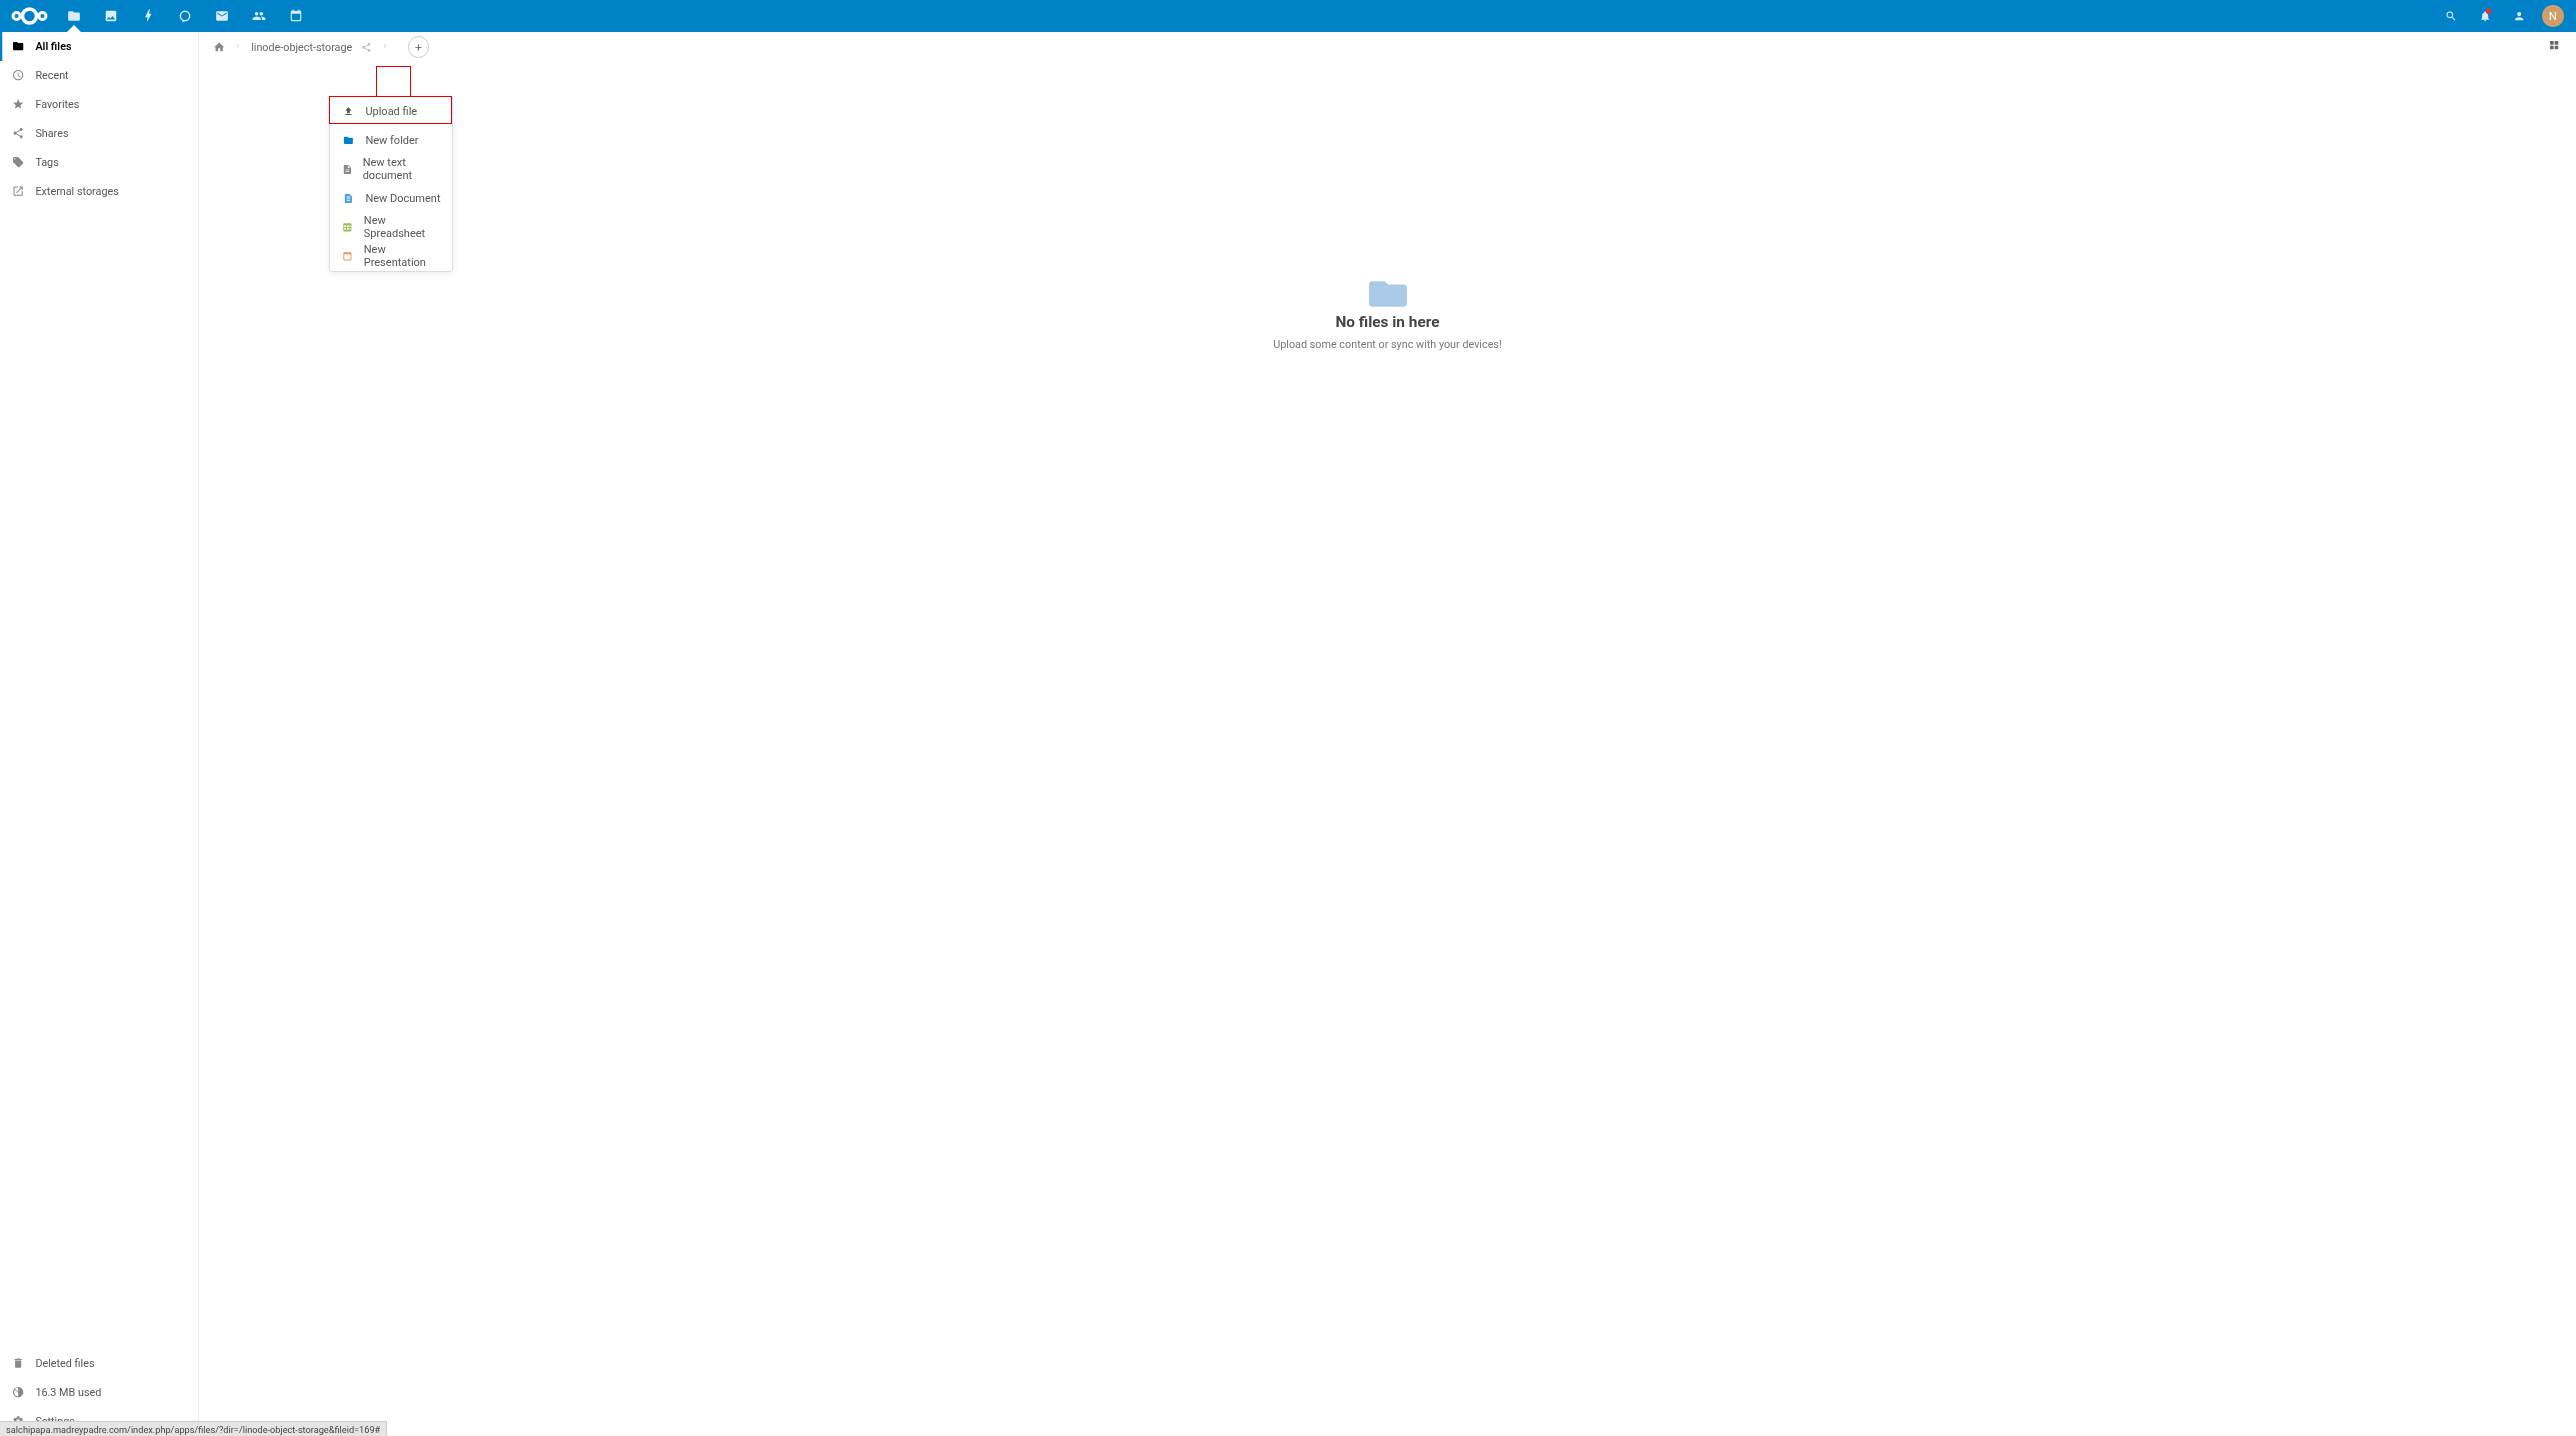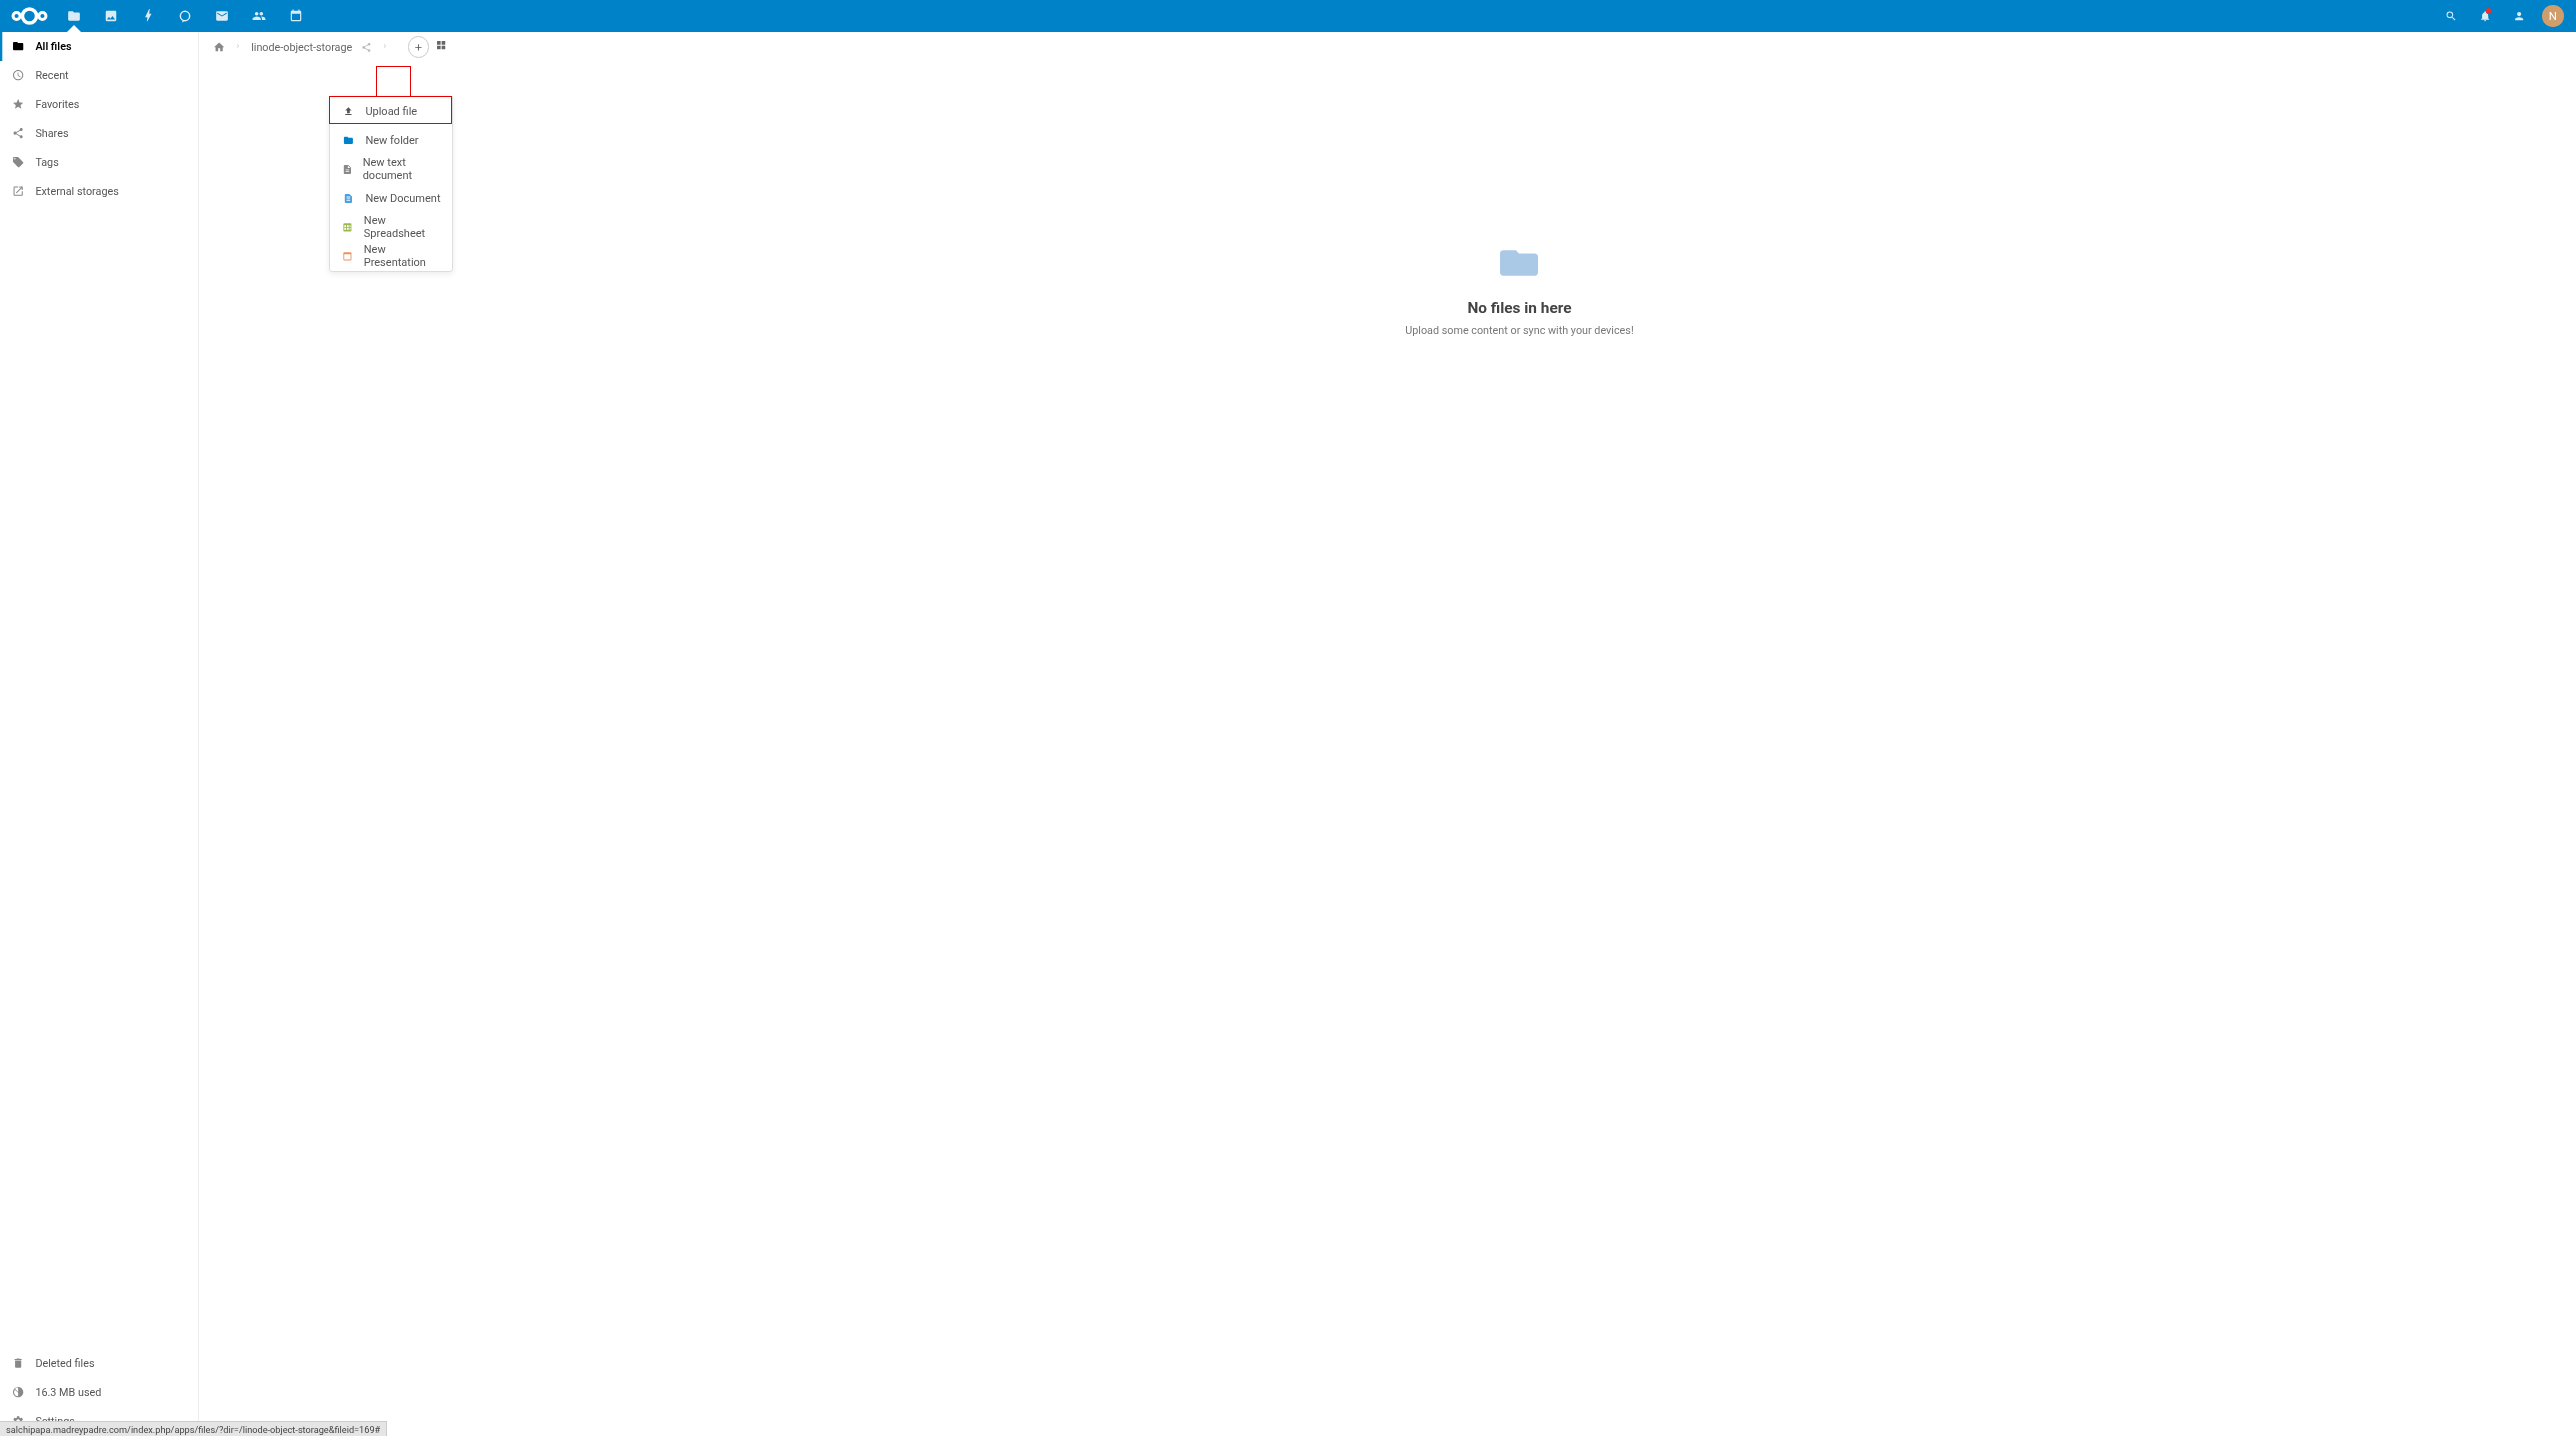--- a/index.html
+++ b/index.html
@@ -23,40 +23,40 @@
     
     .sidebar { width: 199px; border-right: 0.8px solid #ededed; display: flex; flex-direction: column; }
     .sidebar-top { flex: 1; padding-top: 0; }
     .sidebar-item { display: flex; align-items: center; height: 29px; padding: 0 9.2px; cursor: pointer; color: #555; }
     .sidebar-item.active { color: #000; font-weight: 600; box-shadow: inset 2.3px 0 0 #0082c9; }
     .sidebar-item-icon { width: 17px; display: flex; align-items: center; justify-content: center; margin-right: 9.2px; }
     .sidebar-item-icon svg { fill: #888; }
     .sidebar-item.active .sidebar-item-icon svg { fill: #000; }
     .sidebar-bottom { padding-bottom: 0; }
     
-    .content { flex: 1; display: flex; position: relative; }
+    .content { flex: 1; display: flex; flex-direction: column; position: relative; }
     .crumbbar { height: 31px; display: flex; align-items: center; padding: 0 9.2px; position: relative; }
     .crumb-home { display: flex; align-items: center; padding: 0 4.6px; cursor: pointer; }
     .crumb-sep { color: #ccc; padding: 0 4.6px; font-size: 14px; }
     .crumb-current { color: #666; padding: 0 4.6px; }
     .crumb-share { padding: 0 4.6px; display: flex; align-items: center; cursor: pointer; }
     .add-btn { width: 21.5px; height: 21.5px; border-radius: 50%; background: #fff; border: 0.8px solid #c9c9c9; display: flex; align-items: center; justify-content: center; margin-left: 14px; cursor: pointer; }
     .add-btn svg { fill: #555; }
     .crumb-spacer { flex: 1; }
     .view-toggle { padding: 0 6.1px; cursor: pointer; }
     
     .highlight-red { position: absolute; border: 1.5px solid #e30000; pointer-events: none; z-index: 100; }
     .hl-add { top: 34px; left: 376px; width: 35px; height: 31px; }
     .hl-upload { top: 64px; left: 329px; width: 123px; height: 28px; }
     
     .notes-row { padding: 9.2px 10.8px 9.2px 38px; color: #aaa; font-size: 10.8px; }
     
     .empty { flex: 1; display: flex; flex-direction: column; align-items: center; justify-content: flex-start; padding-top: 215px; }
     .empty-icon svg { width: 38px; height: 32px; fill: #aac9e6; }
-    .empty-title { margin-top: 17px; font-size: 15.4px; font-weight: 700; color: #444; }
+    .empty-title { font-size: 15.4px; font-weight: 700; color: #444; }
     .empty-sub { margin-top: 7px; color: #777; font-size: 10.8px; }
     
     .plus-menu { position: absolute; top: 64px; left: 329px; width: 124px; background: #fff; border: 0.8px solid #ddd; border-radius: 0 0 3.1px 3.1px; box-shadow: 0 1.5px 6.1px rgba(0,0,0,0.08); z-index: 50; padding: 0; }
     .plus-menu-item { display: flex; align-items: center; height: 29px; padding: 0 10.8px; cursor: pointer; color: #555; font-size: 11px; }
     .plus-menu-icon { width: 15.4px; display: flex; align-items: center; justify-content: center; margin-right: 9.2px; }
     
     .statusbar { position: fixed; bottom: 0; left: 0; background: #e5e5e5; border: 0.8px solid #ccc; border-left: none; border-bottom: none; padding: 1.5px 6.1px; font-size: 9.2px; color: #444; z-index: 200; }
   </style>
 </head>
 <body>

